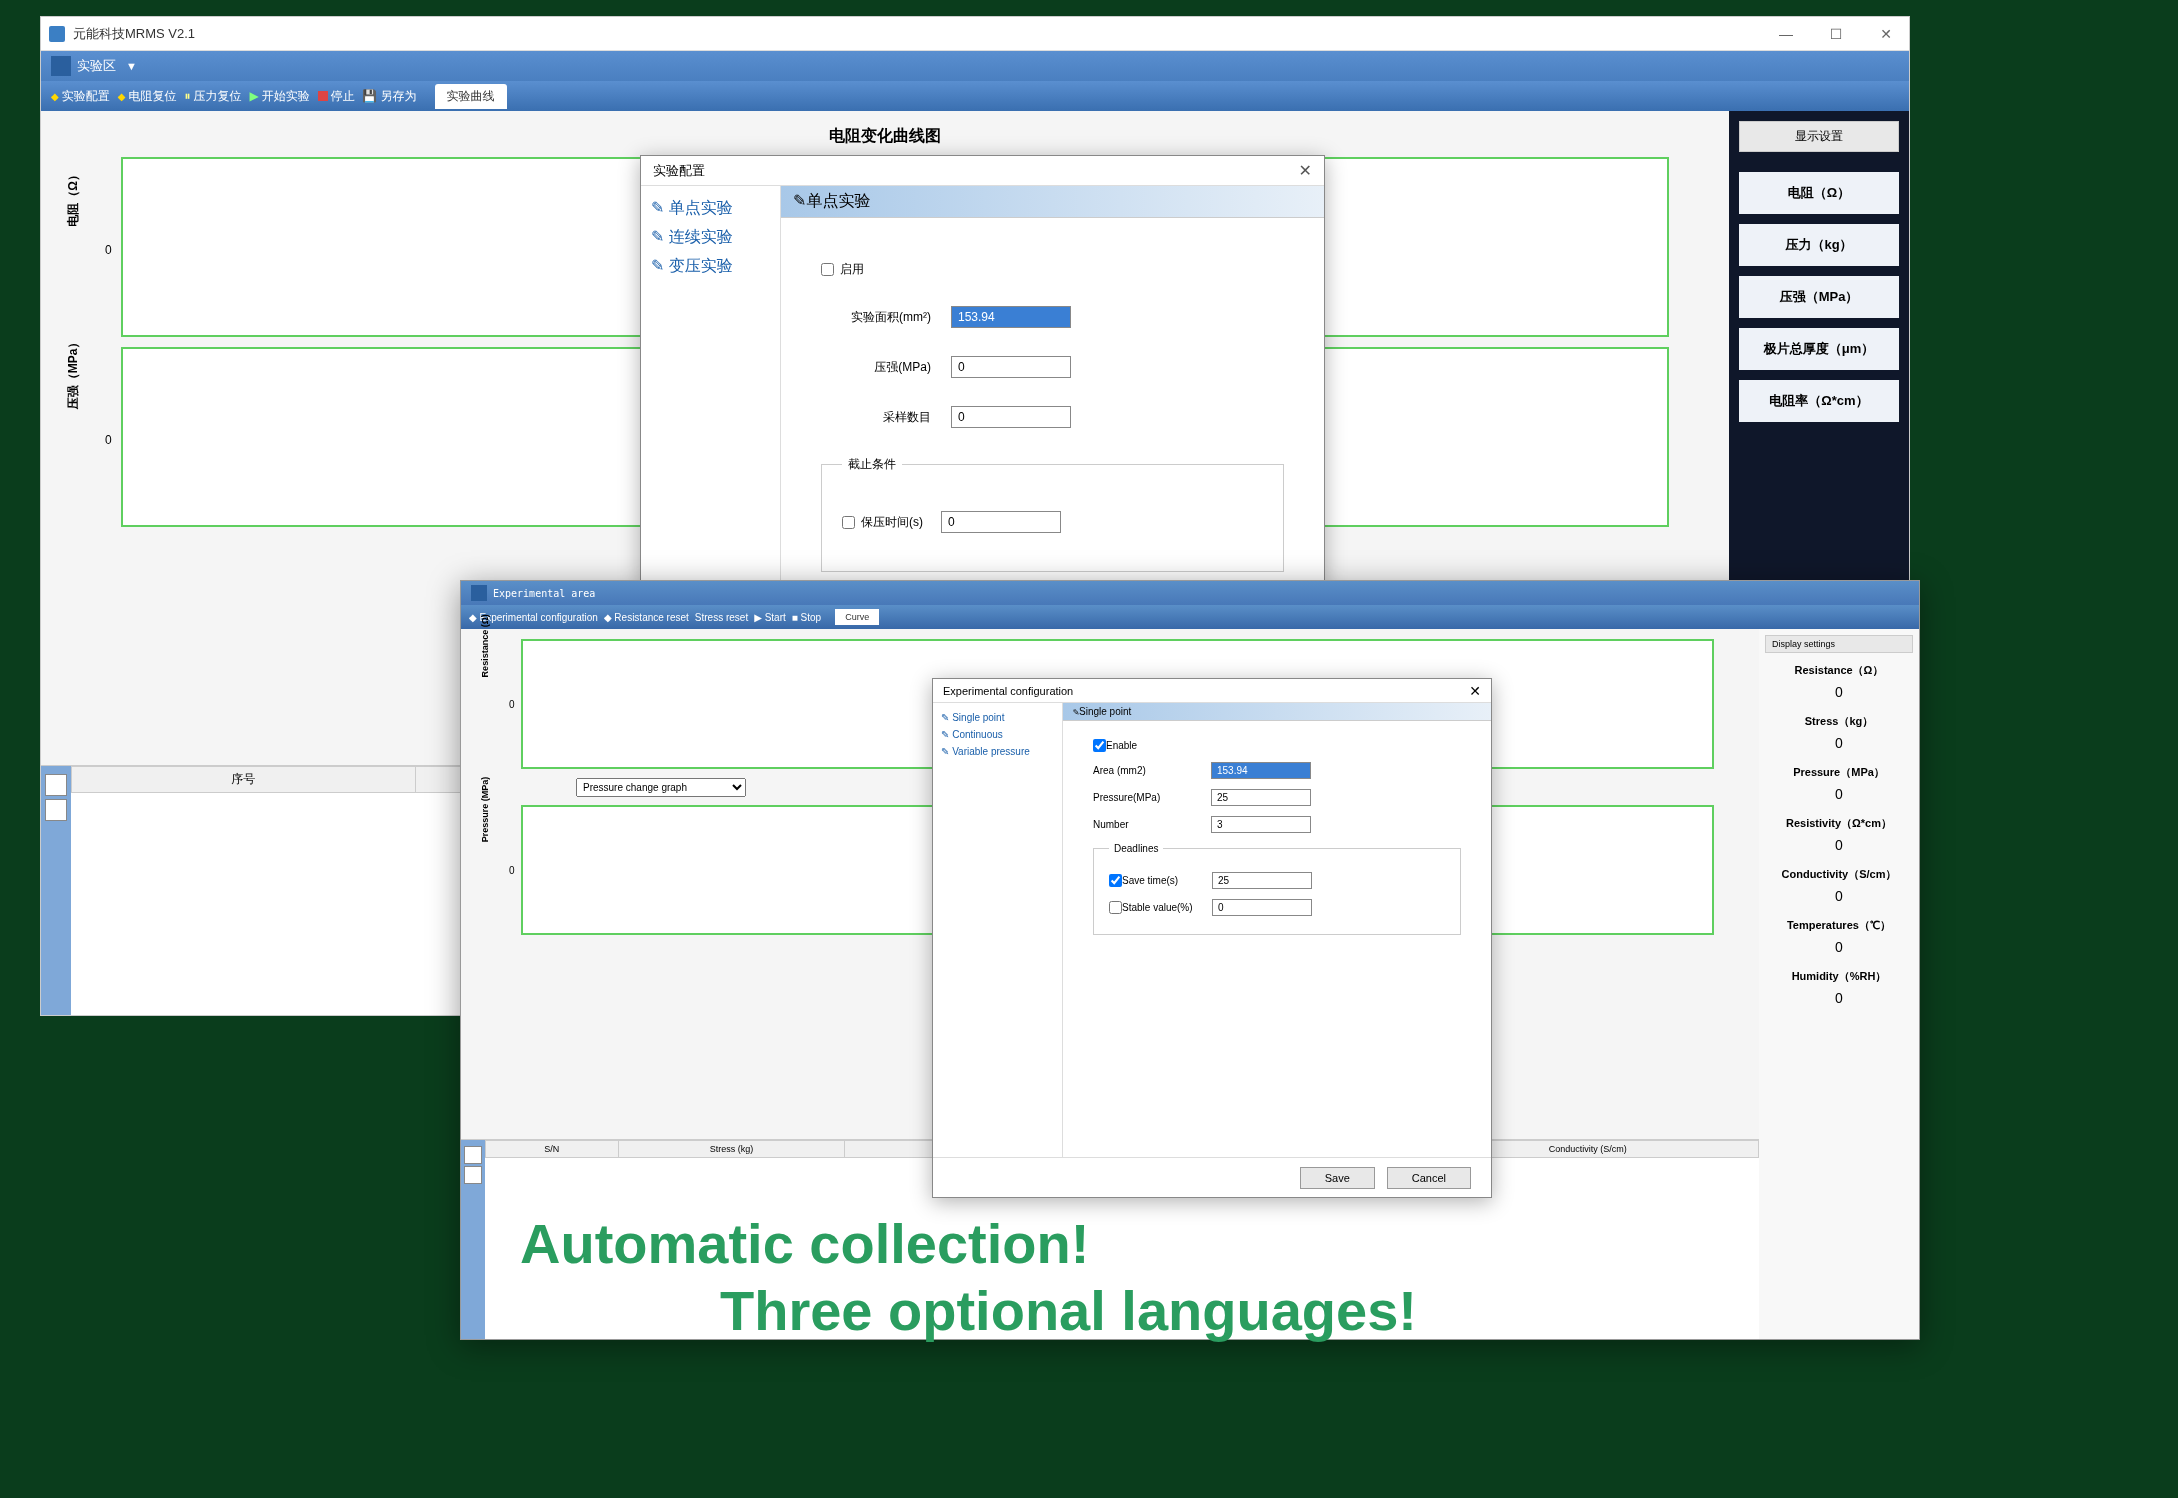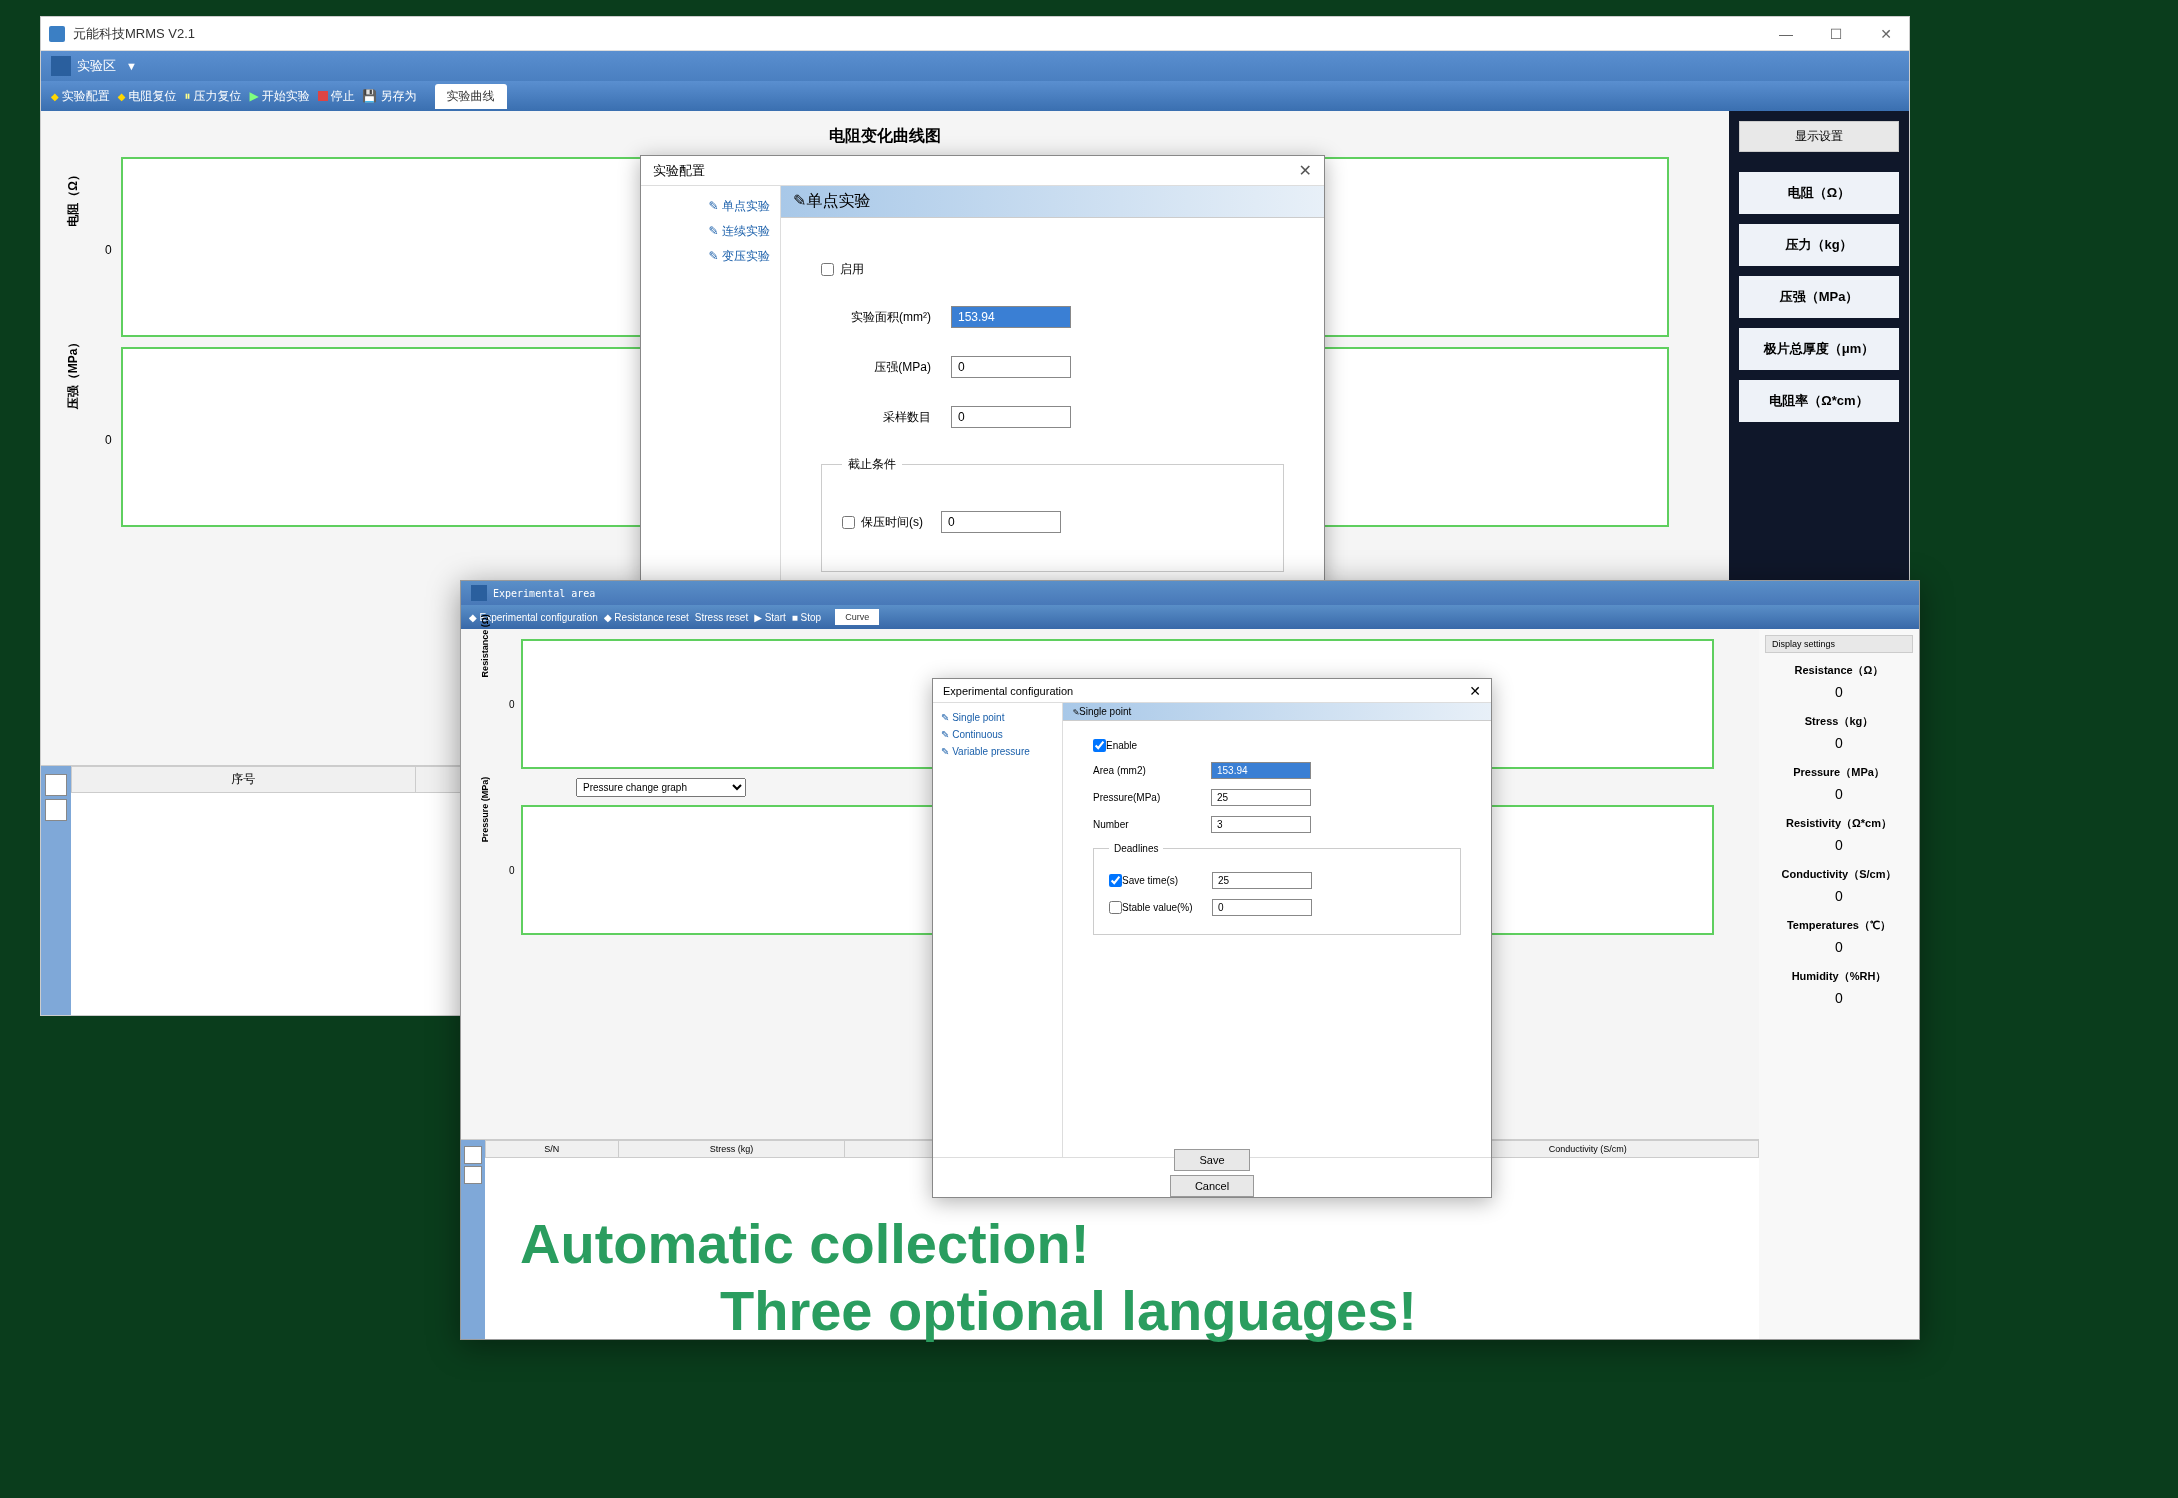--- a/index.html
+++ b/index.html
@@ -45,21 +45,21 @@
 .datagrid .dgtable { margin-left: 30px; }
 .datagrid th { background: #f0f0f0; border: 1px solid #ccc; padding: 4px 20px; font-size: 12px; font-weight: normal; }
 .datagrid table { width: 100%; border-collapse: collapse; }
 
 
 .dialog1 { position: absolute; left: 640px; top: 155px; width: 685px; height: 430px; background: #fff; border: 1px solid #888; box-shadow: 0 4px 20px rgba(0,0,0,0.3); }
 .dlg-title { height: 30px; display: flex; align-items: center; padding: 0 12px; font-size: 13px; border-bottom: 1px solid #ddd; }
 .dlg-title .close { margin-left: auto; cursor: pointer; font-size: 16px; color: #555; }
 .dlg-body { display: flex; height: calc(100% - 30px); }
 .dlg-nav { width: 140px; padding: 8px; border-right: 1px solid #ddd; }
-.dlg-nav .nitem { font-size: 12px; padding: 4px 2px; cursor: pointer; color: #1a5faa; text-align: right; }
+.dlg-nav .nitem { font-size: 16px; padding: 4px 2px; cursor: pointer; color: #1a5faa; }
 .dlg-form { flex: 1; padding: 0; }
 .dlg-subhead { background: linear-gradient(90deg, #a8c8e8, #e8f0f8); padding: 5px 12px; font-size: 16px; border-bottom: 1px solid #ccc; }
 .dlg-formbody { padding: 15px 40px; }
 .dlg-row { display: flex; align-items: center; margin: 28px 0; font-size: 12px; }
 .dlg-row .lbl { width: 110px; text-align: right; margin-right: 20px; }
 .dlg-row input[type=text] { width: 120px; padding: 3px 6px; font-size: 12px; border: 1px solid #888; }
 .dlg-row input.highlighted { background: #3a7fd4; color: #fff; }
 .dlg-row .chk { margin-right: 6px; }
 .dlg-fieldset { border: 1px solid #ccc; margin-top: 10px; padding: 10px 20px; }
 .dlg-fieldset legend { font-size: 12px; padding: 0 6px; }
@@ -102,21 +102,21 @@
 .dlg2-nav .n2item { font-size: 10px; padding: 3px 2px; cursor: pointer; color: #1a5faa; }
 .dlg2-form { flex: 1; }
 .dlg2-subhead { background: linear-gradient(90deg, #a8c8e8, #e8f0f8); padding: 3px 10px; font-size: 10px; font-family: monospace; border-bottom: 1px solid #ccc; }
 .dlg2-formbody { padding: 8px 30px; }
 .dlg2-row { display: flex; align-items: center; margin: 10px 0; font-size: 10px; }
 .dlg2-row .lbl2 { width: 100px; text-align: left; margin-right: 18px; }
 .dlg2-row input[type=text] { width: 100px; padding: 2px 5px; font-size: 10px; border: 1px solid #888; }
 .dlg2-row input.highlighted { background: #3a7fd4; color: #fff; }
 .dlg2-fieldset { border: 1px solid #ccc; margin-top: 8px; padding: 8px 15px; }
 .dlg2-fieldset legend { font-size: 10px; padding: 0 5px; }
-.dlg2-buttons { height: 40px; display: flex; justify-content: flex-end; align-items: center; gap: 4px; padding: 0 20px; border-top: 1px solid #ddd; flex-direction: column; }
+.dlg2-buttons { height: 40px; display: flex; justify-content: flex-end; align-items: center; gap: 12px; padding: 0 20px; border-top: 1px solid #ddd; }
 .dlg2-buttons button { padding: 4px 24px; font-size: 11px; background: #e8e8e8; border: 1px solid #999; cursor: pointer; }
 
 
 .marketing { position: absolute; left: 520px; top: 1210px; font-size: 56px; font-weight: 600; color: #2a9d5f; line-height: 1.2; pointer-events: none; }
 .marketing .line2 { margin-left: 200px; }
 </style>
 </head>
 <body>
 
 <div class="win1">

